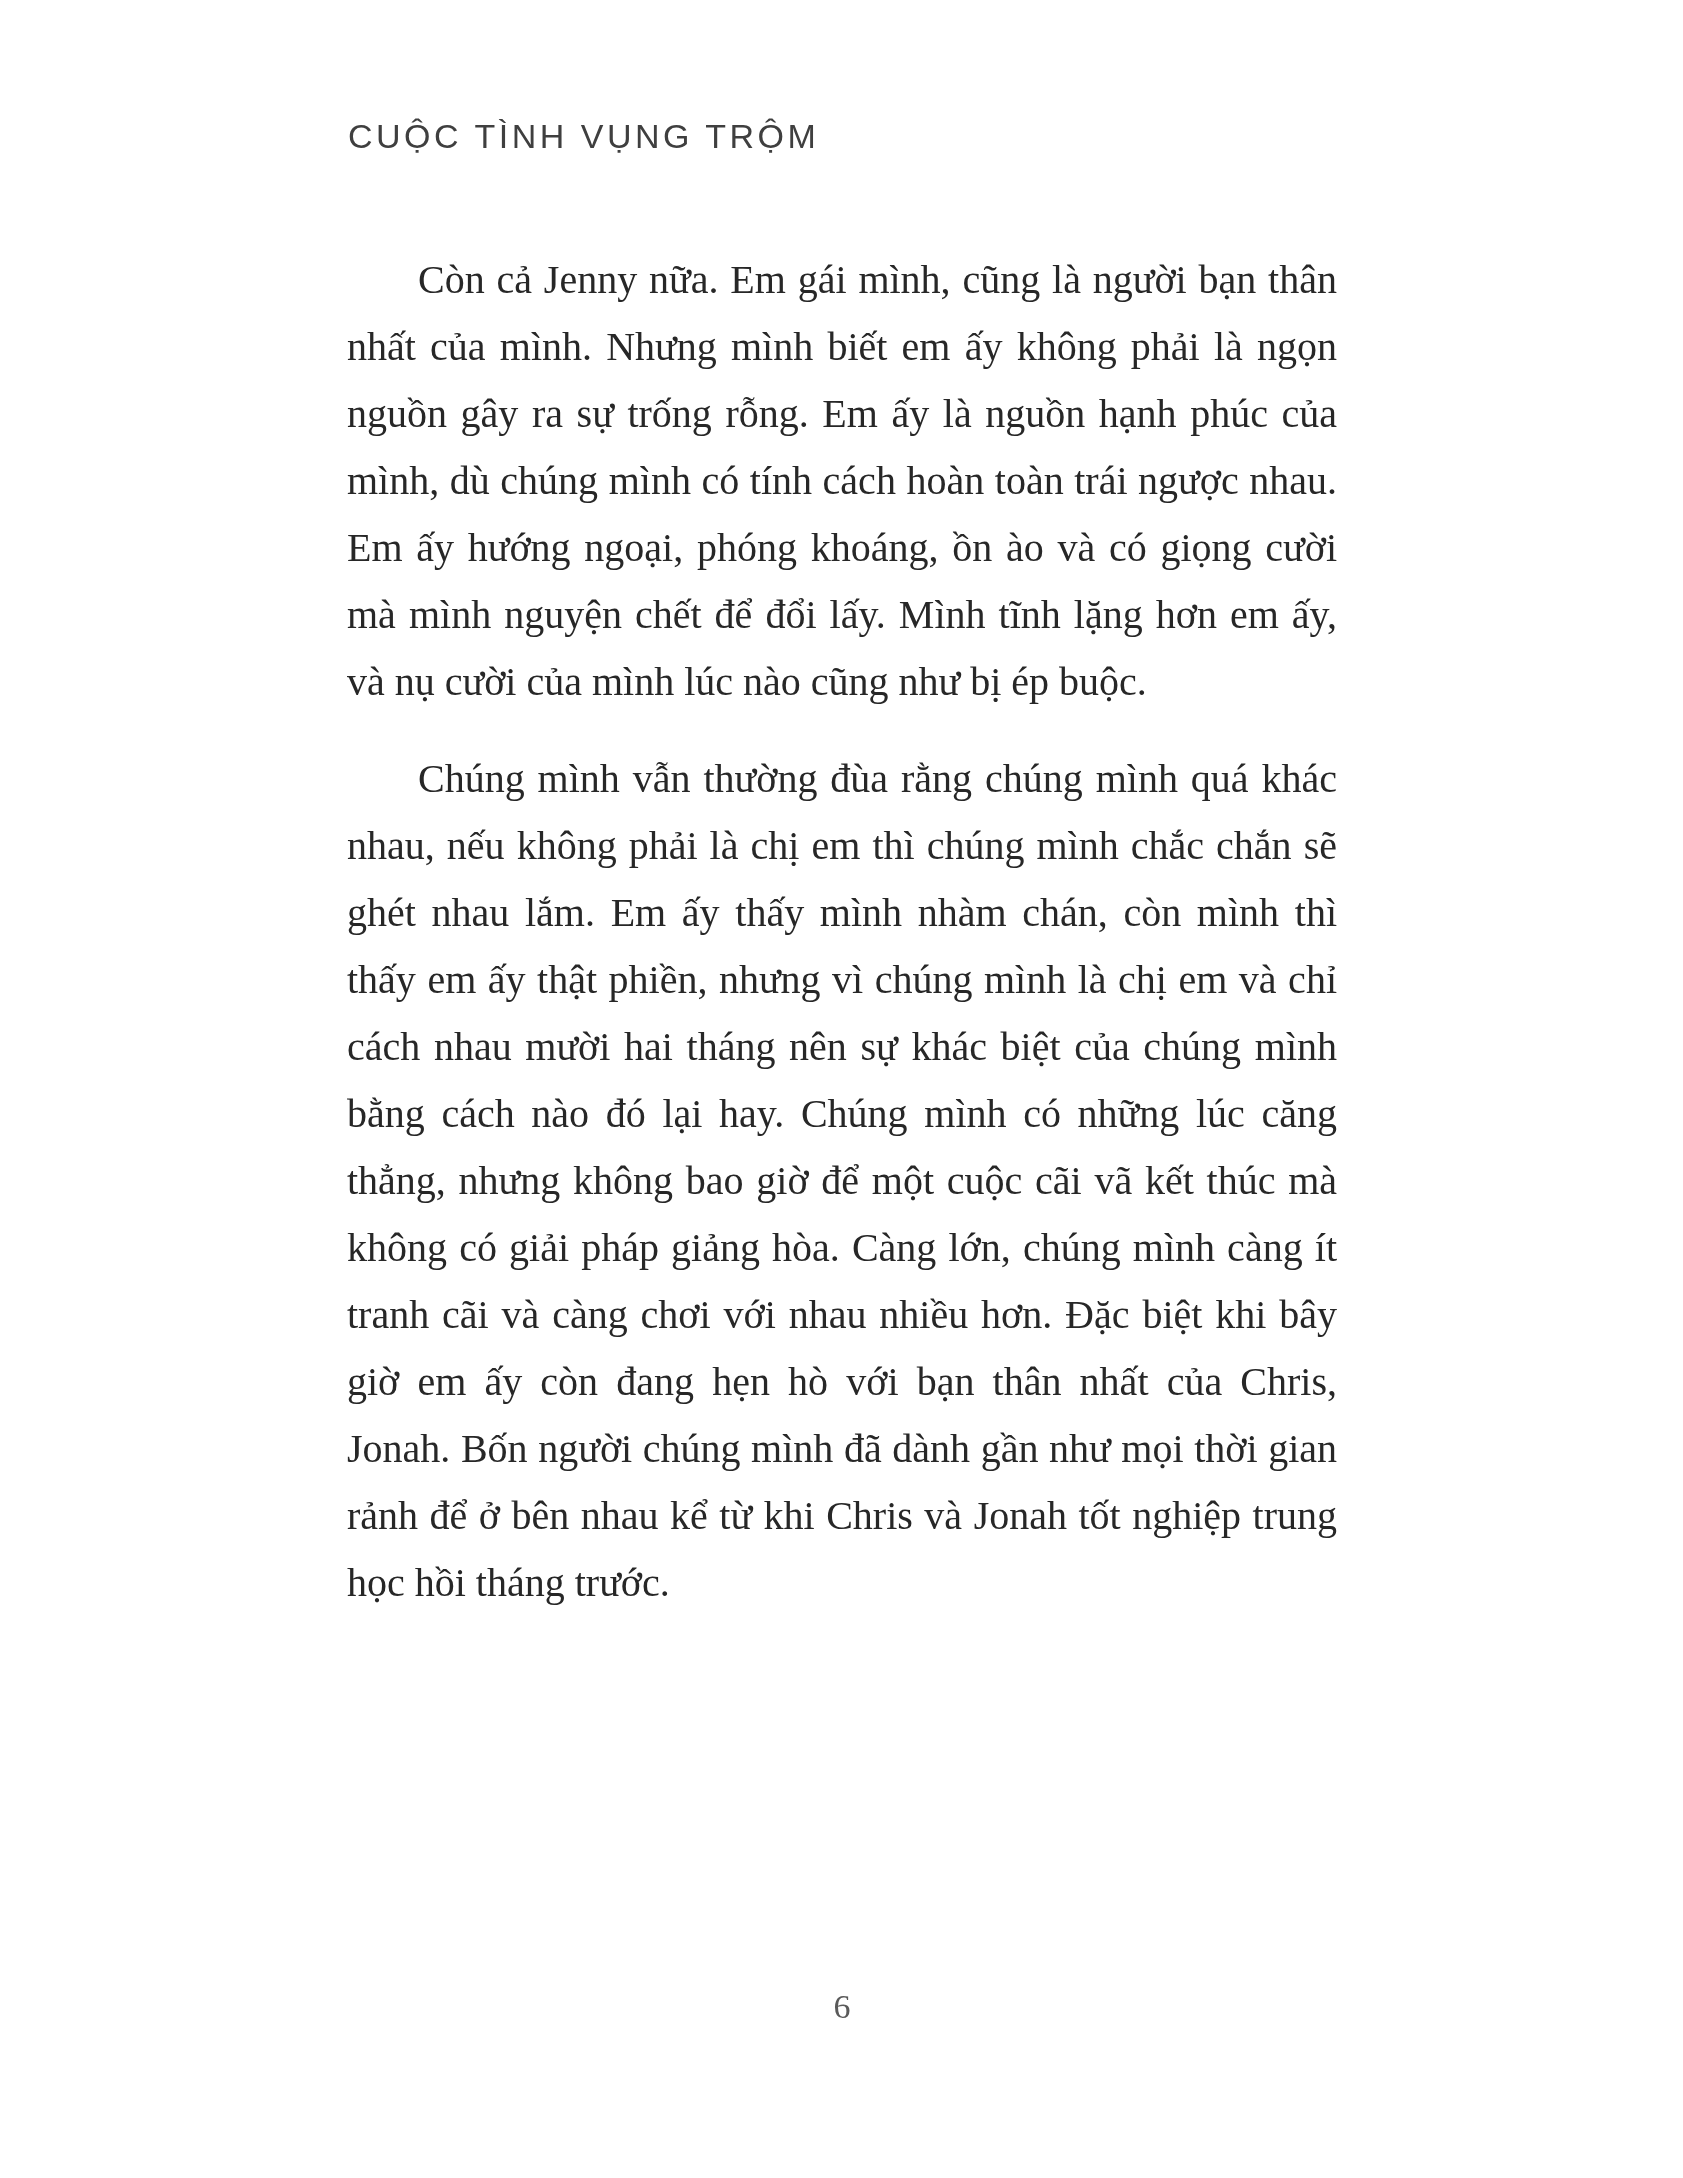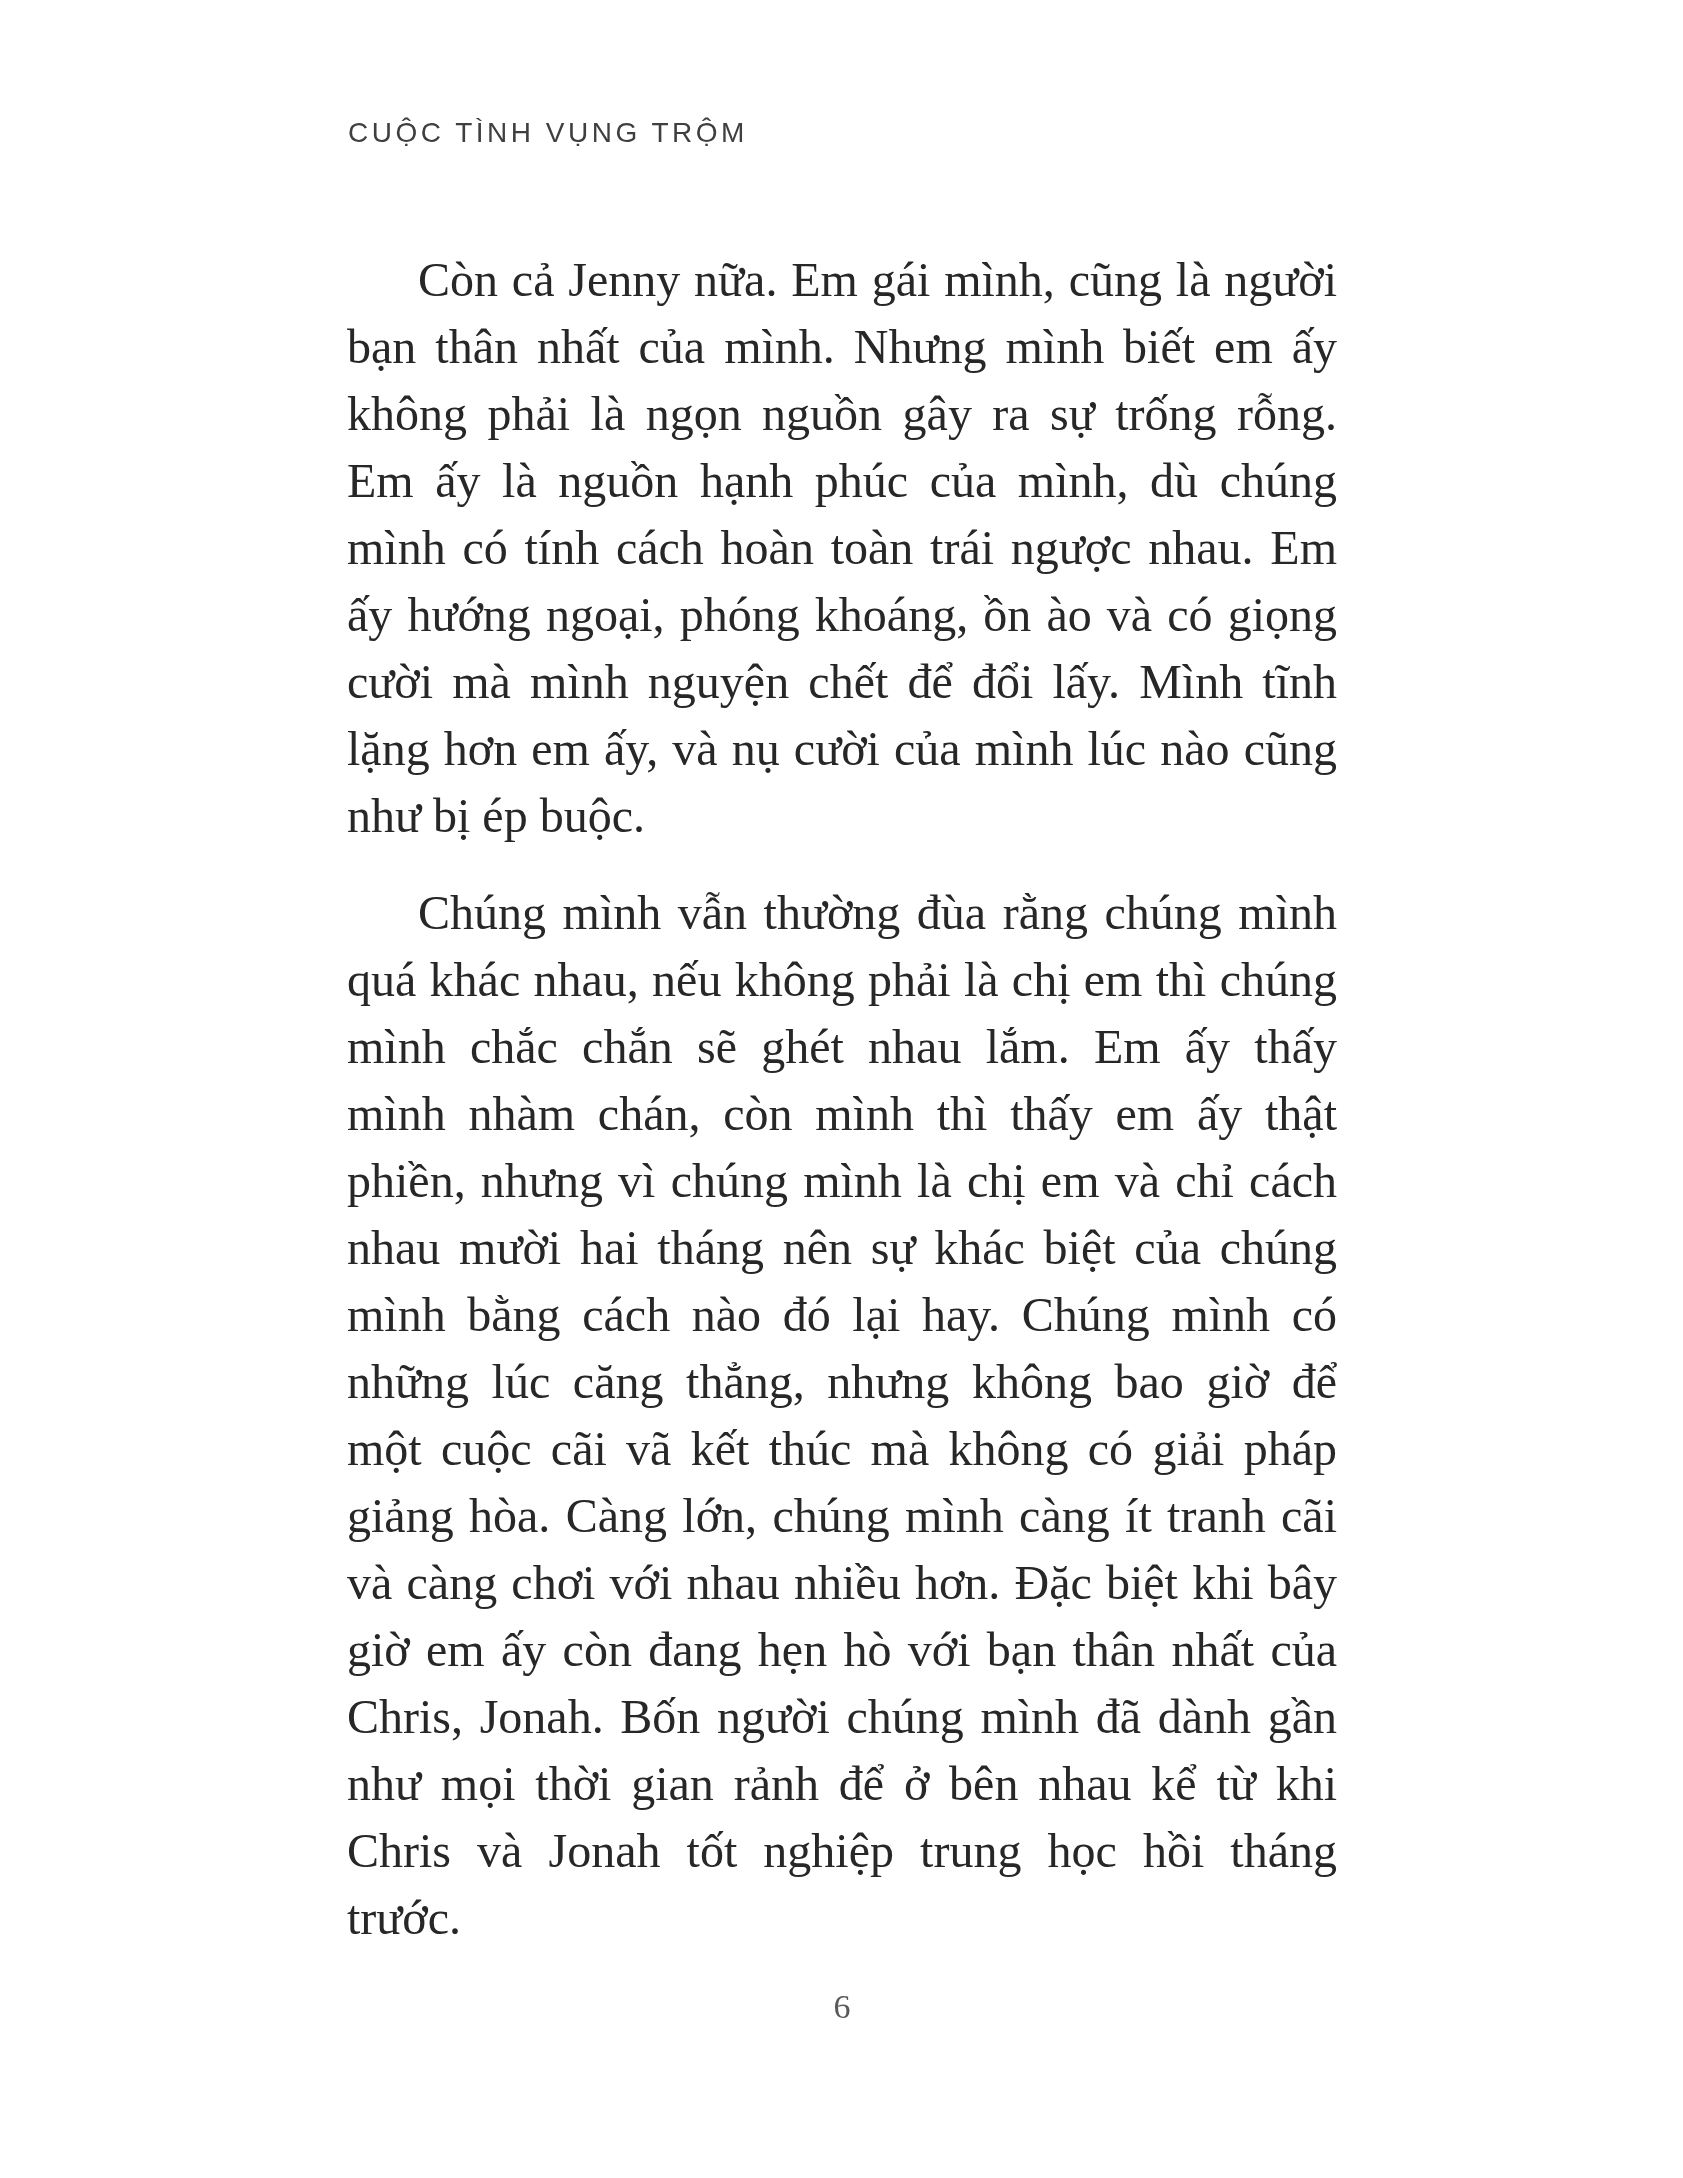--- a/index.html
+++ b/index.html
@@ -20,34 +20,34 @@
     top: 0;
     width: 1683px;
     height: 2178px;
     background: #ffffff;
   }
   .running-header {
     position: absolute;
     top: 117px;
     left: 348px;
     font-family: "Liberation Sans", sans-serif;
-    font-size: 28px;
+    font-size: 34px;
     font-weight: 400;
     letter-spacing: 3.5px;
     color: #3f3f3f;
     text-transform: uppercase;
     white-space: nowrap;
   }
   .body-text {
     position: absolute;
     top: 246px;
     left: 347px;
     width: 990px;
     font-family: "Liberation Serif", serif;
-    font-size: 48px;
+    font-size: 40px;
     line-height: 67px;
     color: #272727;
     text-align: justify;
   }
   .para {
     margin: 0 0 30px 0;
     text-indent: 71px;
   }
   .para:last-child {
     margin-bottom: 0;

